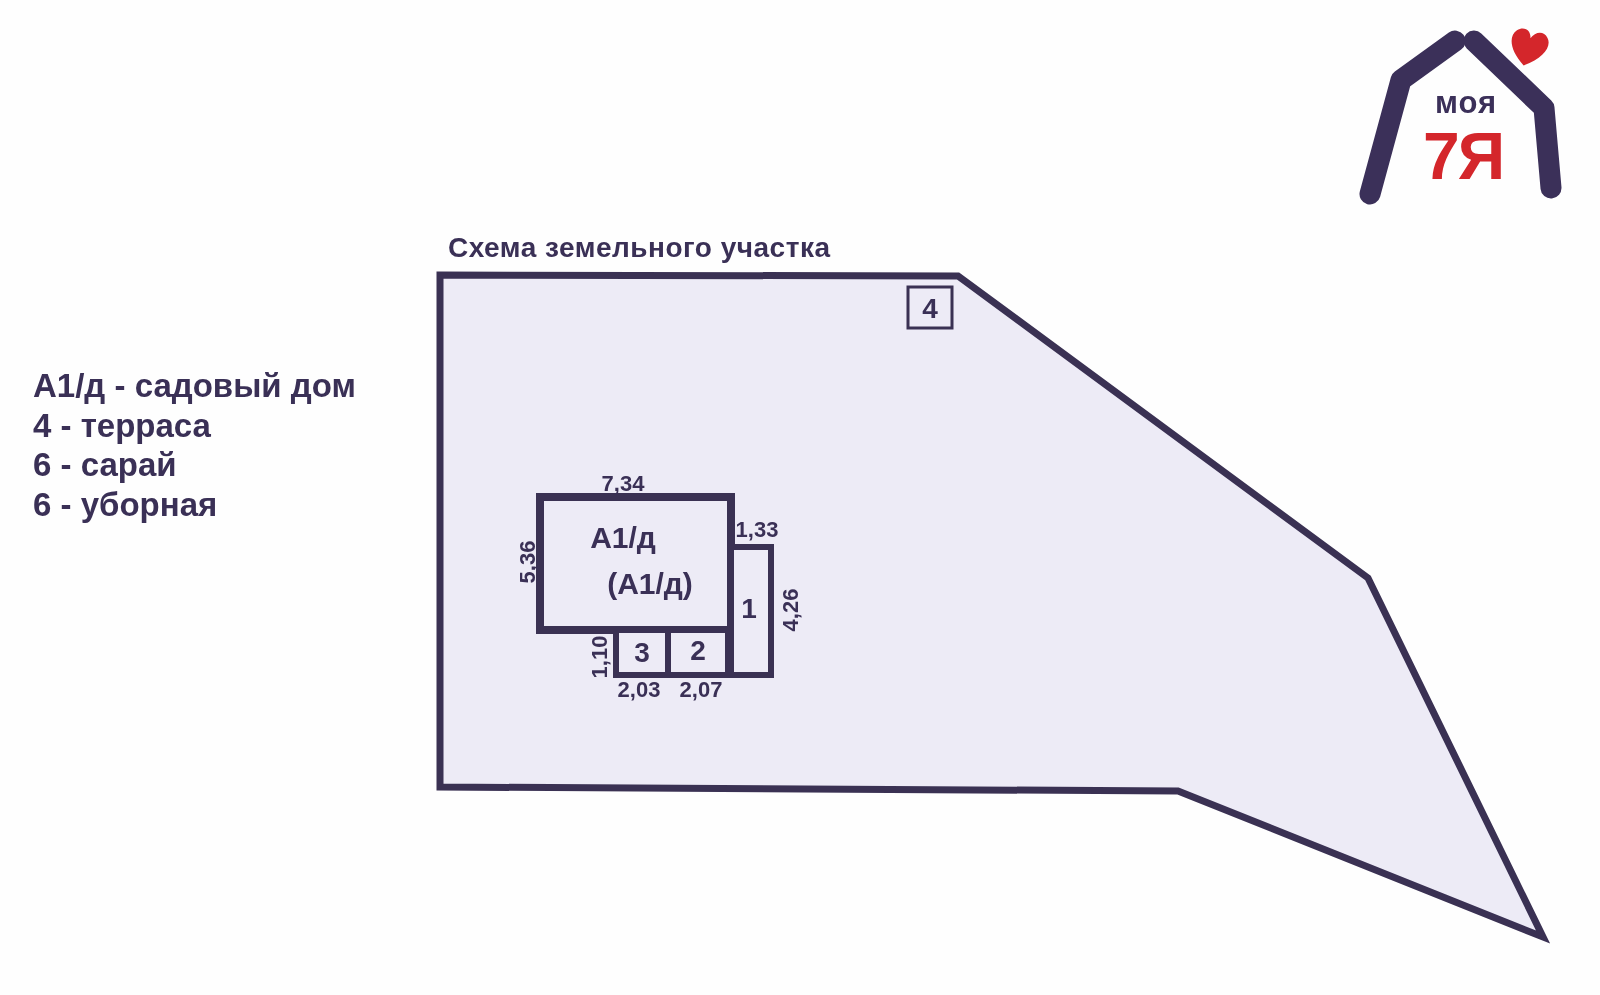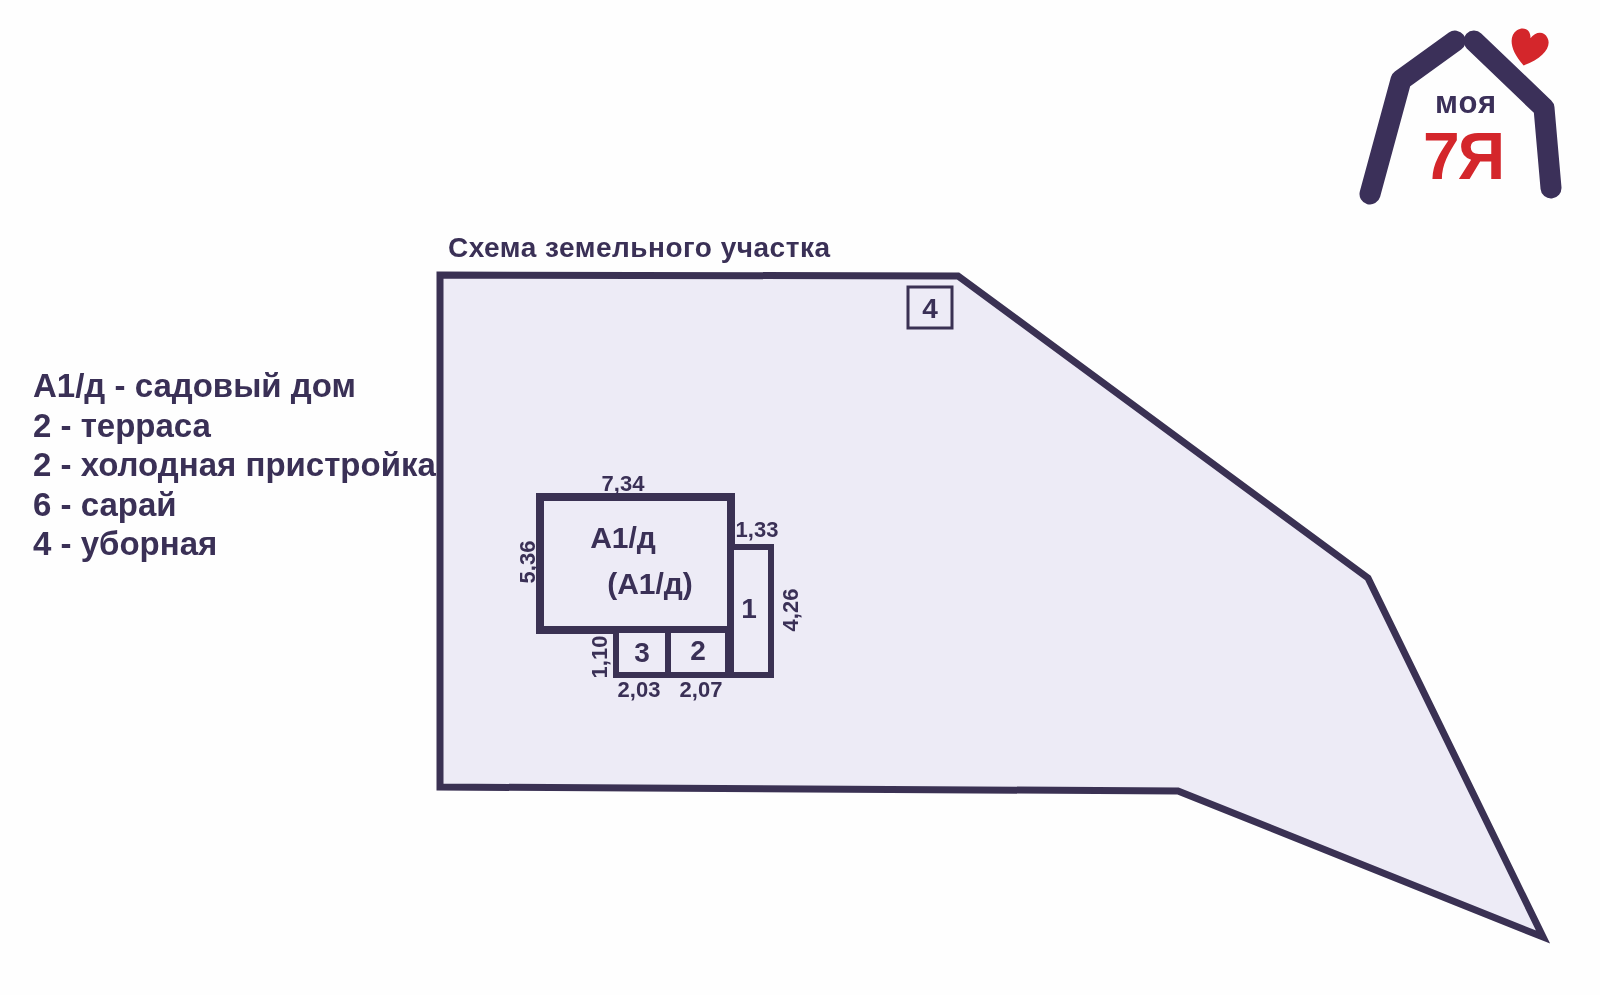--- a/index.html
+++ b/index.html
@@ -55,24 +55,23 @@
       <path d="M 190 50 C 173 39 168 25 175 17.5 C 181 11 189 14.5 190 22 C 193 14.5 201 11 206.5 17.5 C 213 25 207 39 190 50 Z" fill="#d4262b" transform="rotate(14 190 32)"></path>
       <text x="128" y="97" text-anchor="middle" font-size="31" letter-spacing="1" fill="#3b3059">моя</text>
       <text x="125" y="163" text-anchor="middle" font-size="66" letter-spacing="-2" fill="#d4262b">7Я</text>
     </svg>
   </div>
 
   <h1 class="title">Схема земельного участка</h1>
 
   <div class="legend">
     <div class="legend-line">А1/д - садовый дом</div>
-    <div class="legend-line">2 - терраса</div>
-    <div class="legend-line">2 - холодная пристройка</div>
+    <div class="legend-line">4 - терраса</div>
     <div class="legend-line">6 - сарай</div>
-    <div class="legend-line">4 - уборная</div>
+    <div class="legend-line">6 - уборная</div>
   </div>
 
   <svg class="plan" viewBox="0 0 1600 995">
 
     <polygon points="440,275 958,276 1368,578 1543,937 1178,791 440,787" fill="#edebf6" stroke="#3a3153" stroke-width="7" stroke-miterlimit="12"></polygon>
 
     <rect x="908" y="287" width="44" height="41" fill="none" stroke="#3a3153" stroke-width="3"></rect>
     <text x="930" y="318" text-anchor="middle" class="num-label">4</text>
 
     <rect x="540" y="497" width="191" height="133" fill="#edebf6" stroke="#3a3153" stroke-width="8"></rect>

